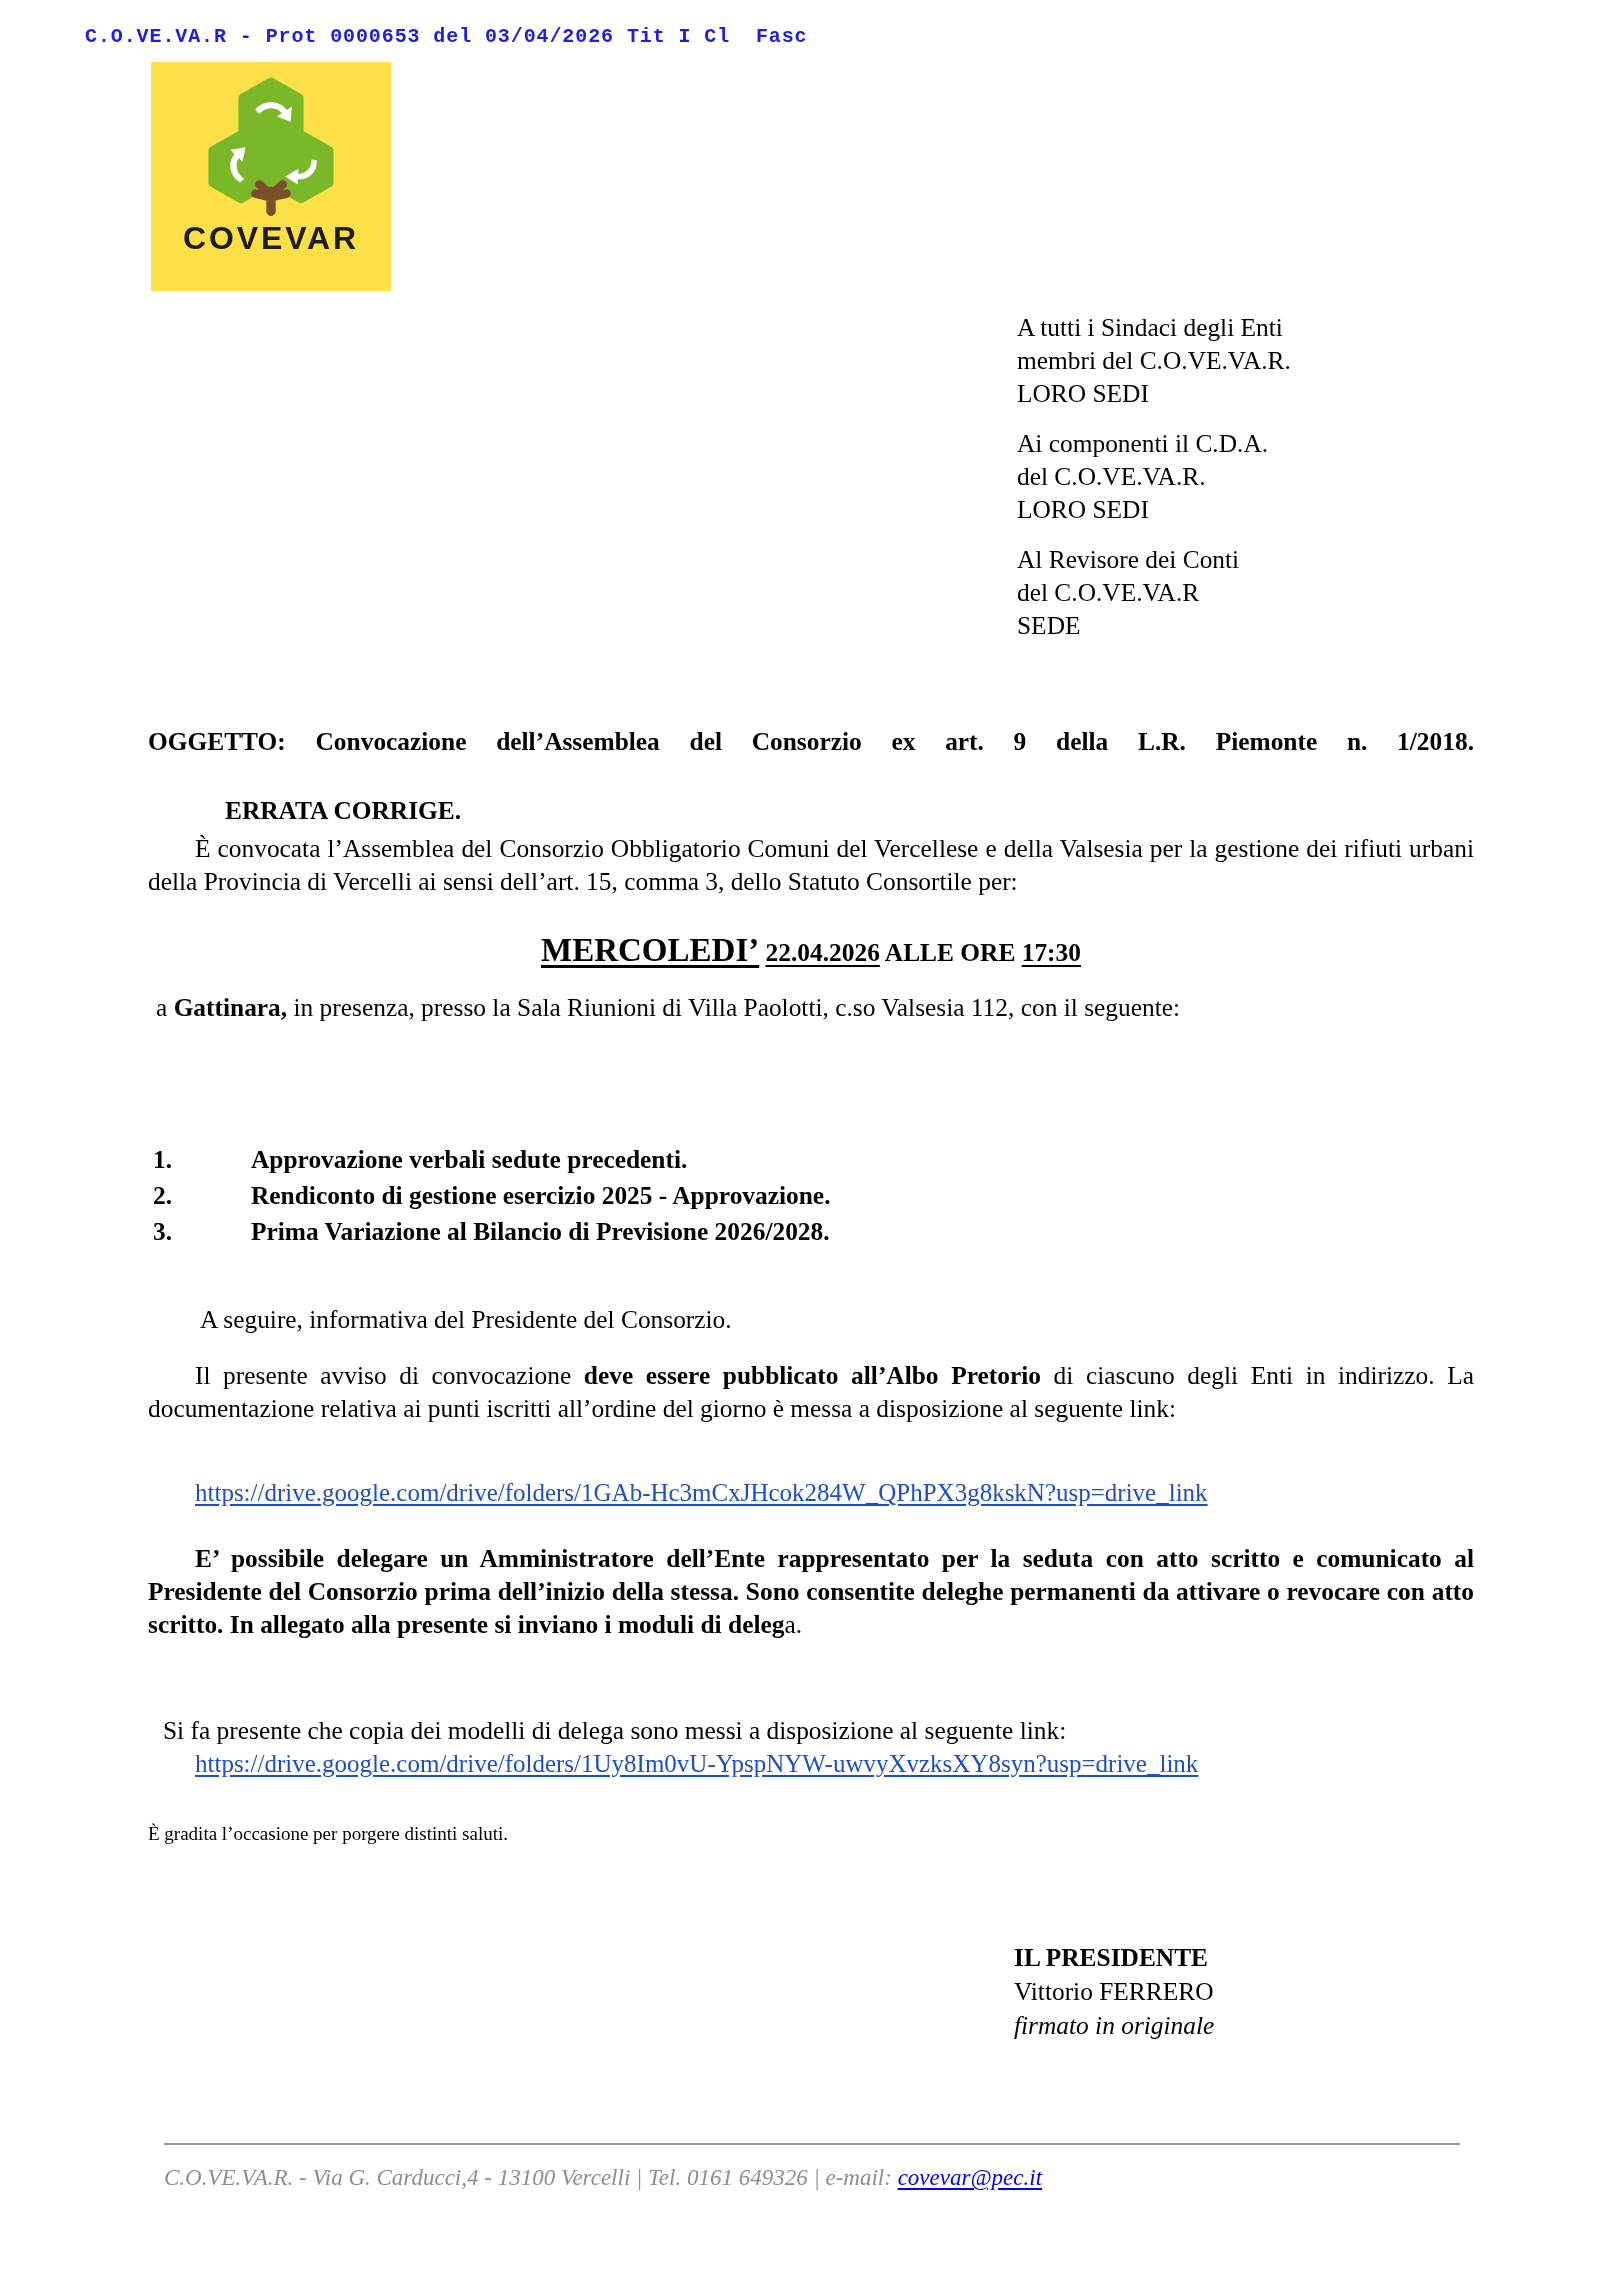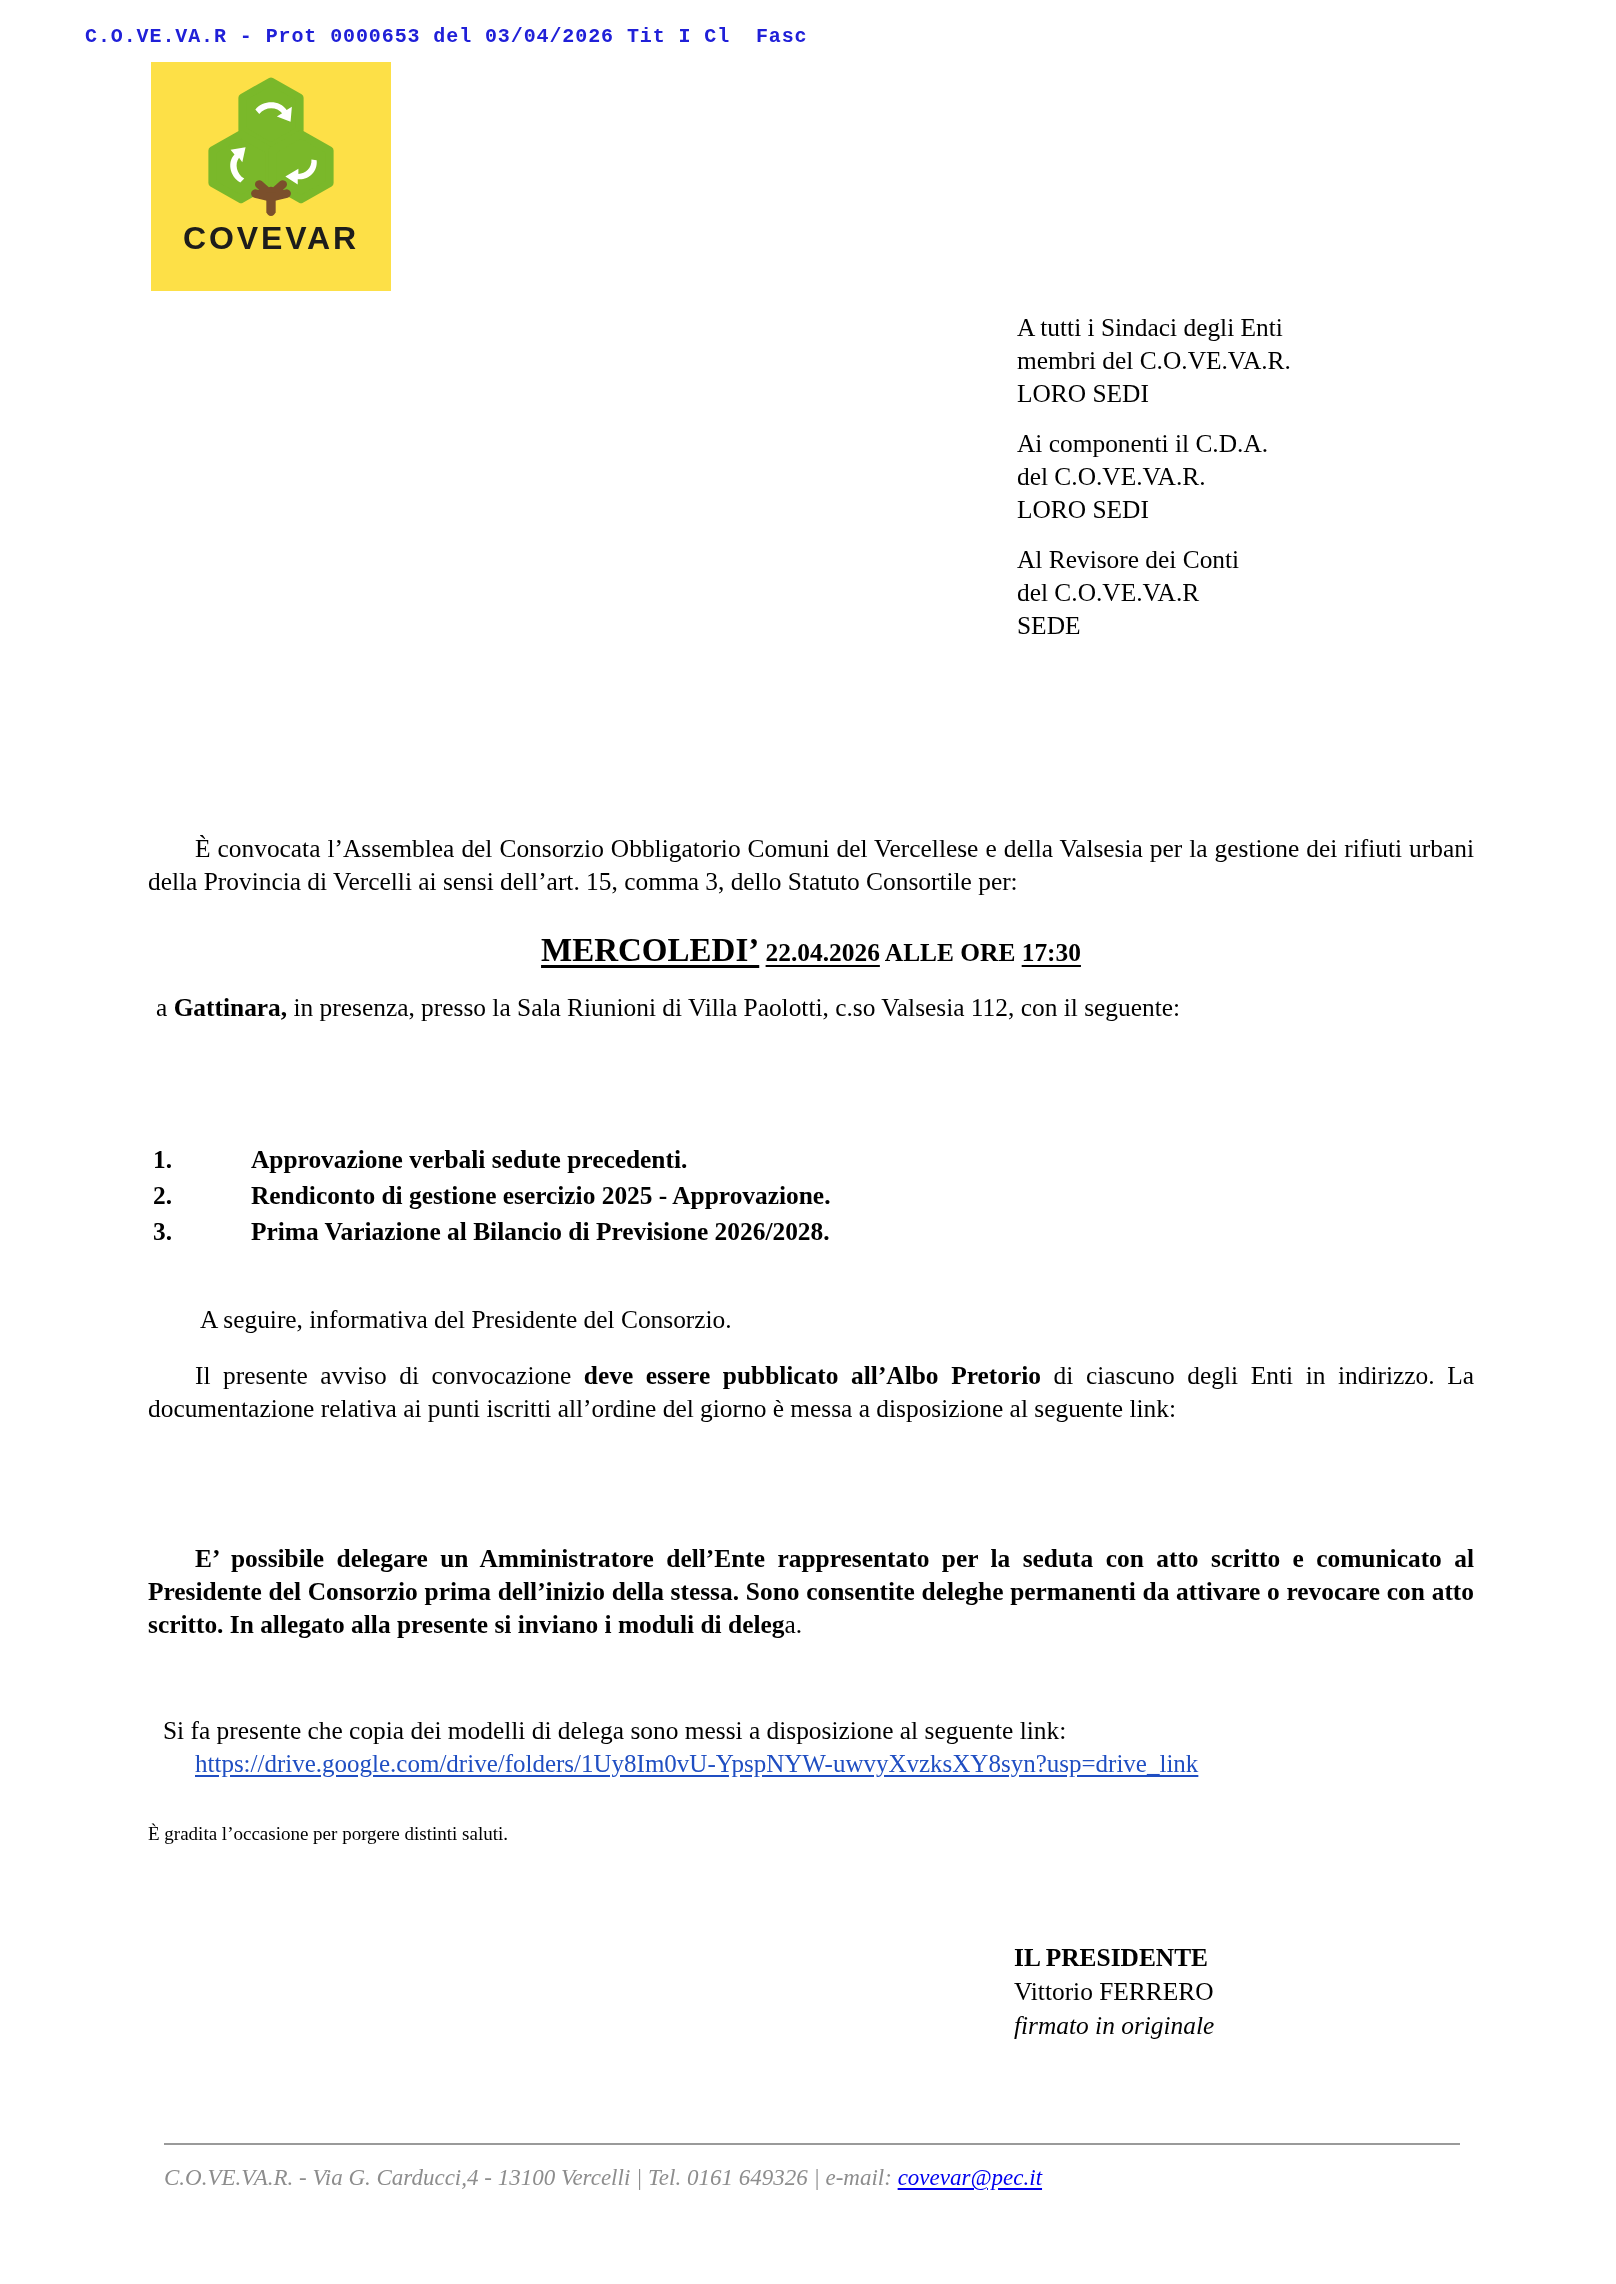--- a/index.html
+++ b/index.html
@@ -267,38 +267,43 @@
       <span class="ln">del C.O.VE.VA.R.</span>
       <span class="ln">LORO SEDI</span>
     </div>
     <div class="grp">
       <span class="ln">Al Revisore dei Conti</span>
       <span class="ln">del C.O.VE.VA.R</span>
       <span class="ln">SEDE</span>
     </div>
   </div>
 
+  <div class="body-col oggetto">
+    <span class="ln1">OGGETTO: Convocazione dell’Assemblea del Consorzio ex art. 9 della L.R. Piemonte n. 1/2018.</span>
+    <span class="ln2">ERRATA CORRIGE.</span>
+  </div>
 
   <div class="body-col para p-intro"><span class="ind"></span><span>È convocata l’Assemblea del Consorzio Obbligatorio Comuni del Vercellese e della Valsesia per la gestione dei rifiuti urbani della Provincia di Vercelli ai sensi dell’art. 15, comma 3, dello Statuto Consortile per:</span></div>
 
   <div class="dateline"><span class="big">MERCOLEDI’</span> <span class="u">22.04.2026</span> <span>ALLE ORE</span> <span class="u">17:30</span></div>
 
   <div class="venue"><span>a </span><b>Gattinara,</b><span> in presenza, presso la Sala Riunioni di Villa Paolotti, c.so Valsesia 112, con il seguente:</span></div>
 
 
   <div class="agenda">
     <span class="row"><span class="num">1.</span><span>Approvazione verbali sedute precedenti.</span></span>
     <span class="row"><span class="num">2.</span><span>Rendiconto di gestione esercizio 2025 - Approvazione.</span></span>
     <span class="row"><span class="num">3.</span><span>Prima Variazione al Bilancio di Previsione 2026/2028.</span></span>
   </div>
 
   <div class="body-col para p-seguire"><span class="ind"></span><span>A seguire, informativa del Presidente del Consorzio.</span></div>
 
   <div class="body-col para p-albo"><span class="ind"></span><span>Il presente avviso di convocazione </span><b>deve essere pubblicato all’Albo Pretorio</b><span> di ciascuno degli Enti in indirizzo. La documentazione relativa ai punti iscritti all’ordine del giorno è messa a disposizione al seguente link:</span></div>
 
+  <a class="link-row link-1" href="#">https://drive.google.com/drive/folders/1GAb-Hc3mCxJHcok284W_QPhPX3g8kskN?usp=drive_link</a>
 
   <div class="body-col para p-delega"><span class="ind"></span><span>E’ possibile delegare un Amministratore dell’Ente rappresentato per la seduta con atto scritto e comunicato al Presidente del Consorzio prima dell’inizio della stessa. Sono consentite deleghe permanenti da attivare o revocare con atto scritto. In allegato alla presente si inviano i moduli di deleg</span><span class="nb">a.</span></div>
 
   <div class="p-modelli">Si fa presente che copia dei modelli di delega sono messi a disposizione al seguente link:</div>
 
   <a class="link-row link-2" href="#">https://drive.google.com/drive/folders/1Uy8Im0vU-YpspNYW-uwvyXvzksXY8syn?usp=drive_link</a>
 
   <div class="p-saluti">È gradita l’occasione per porgere distinti saluti.</div>
 
   <div class="signature">

